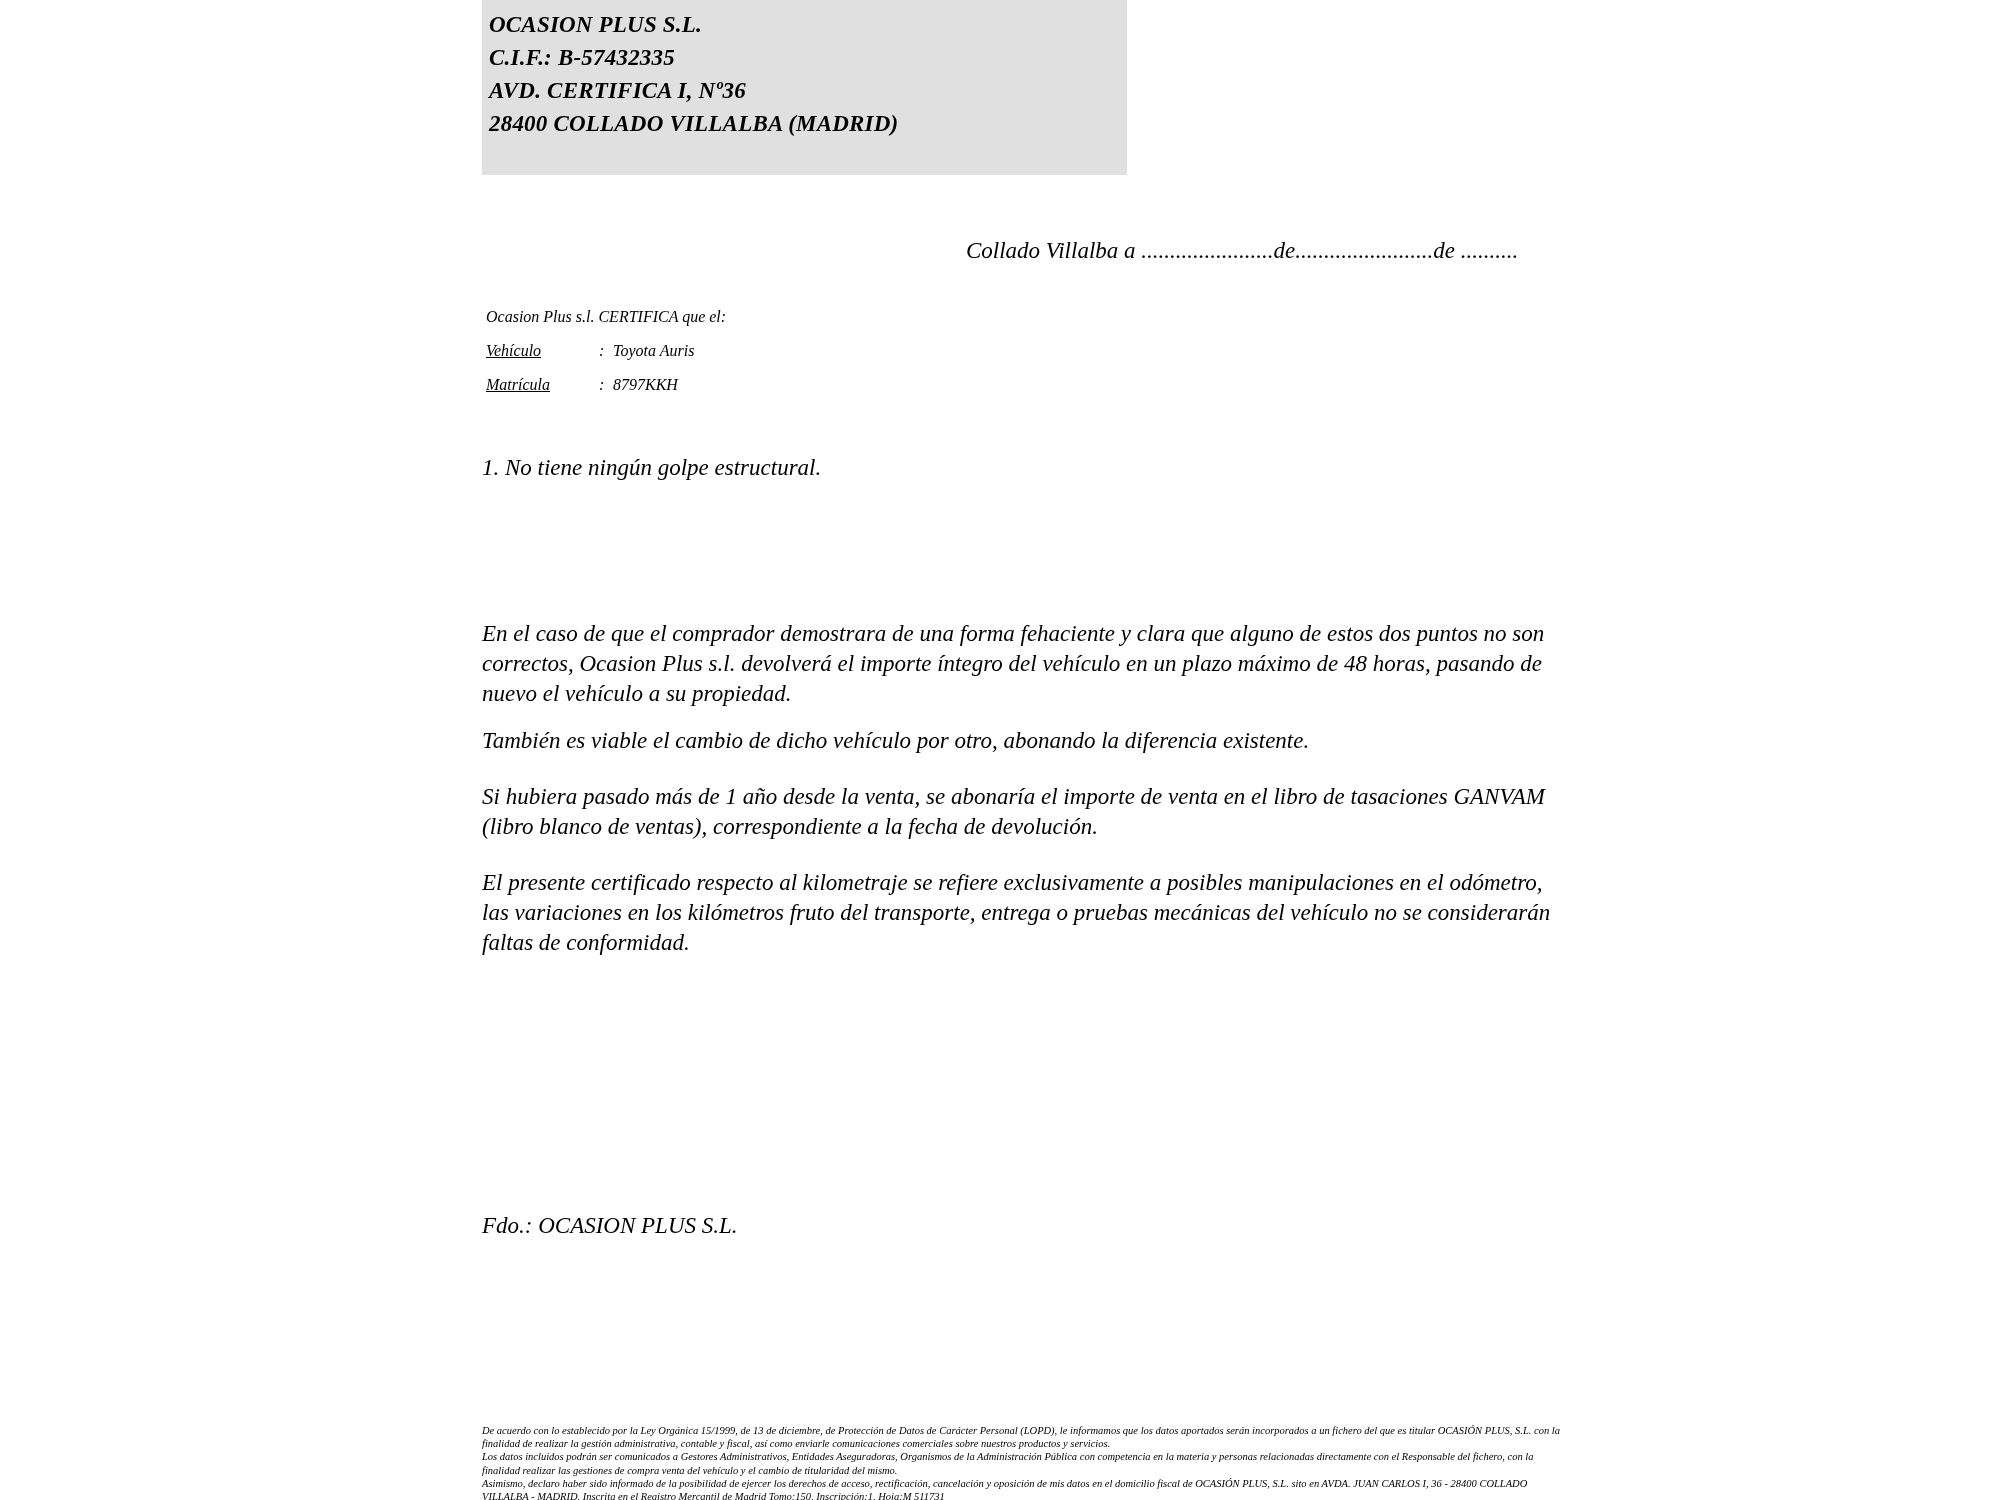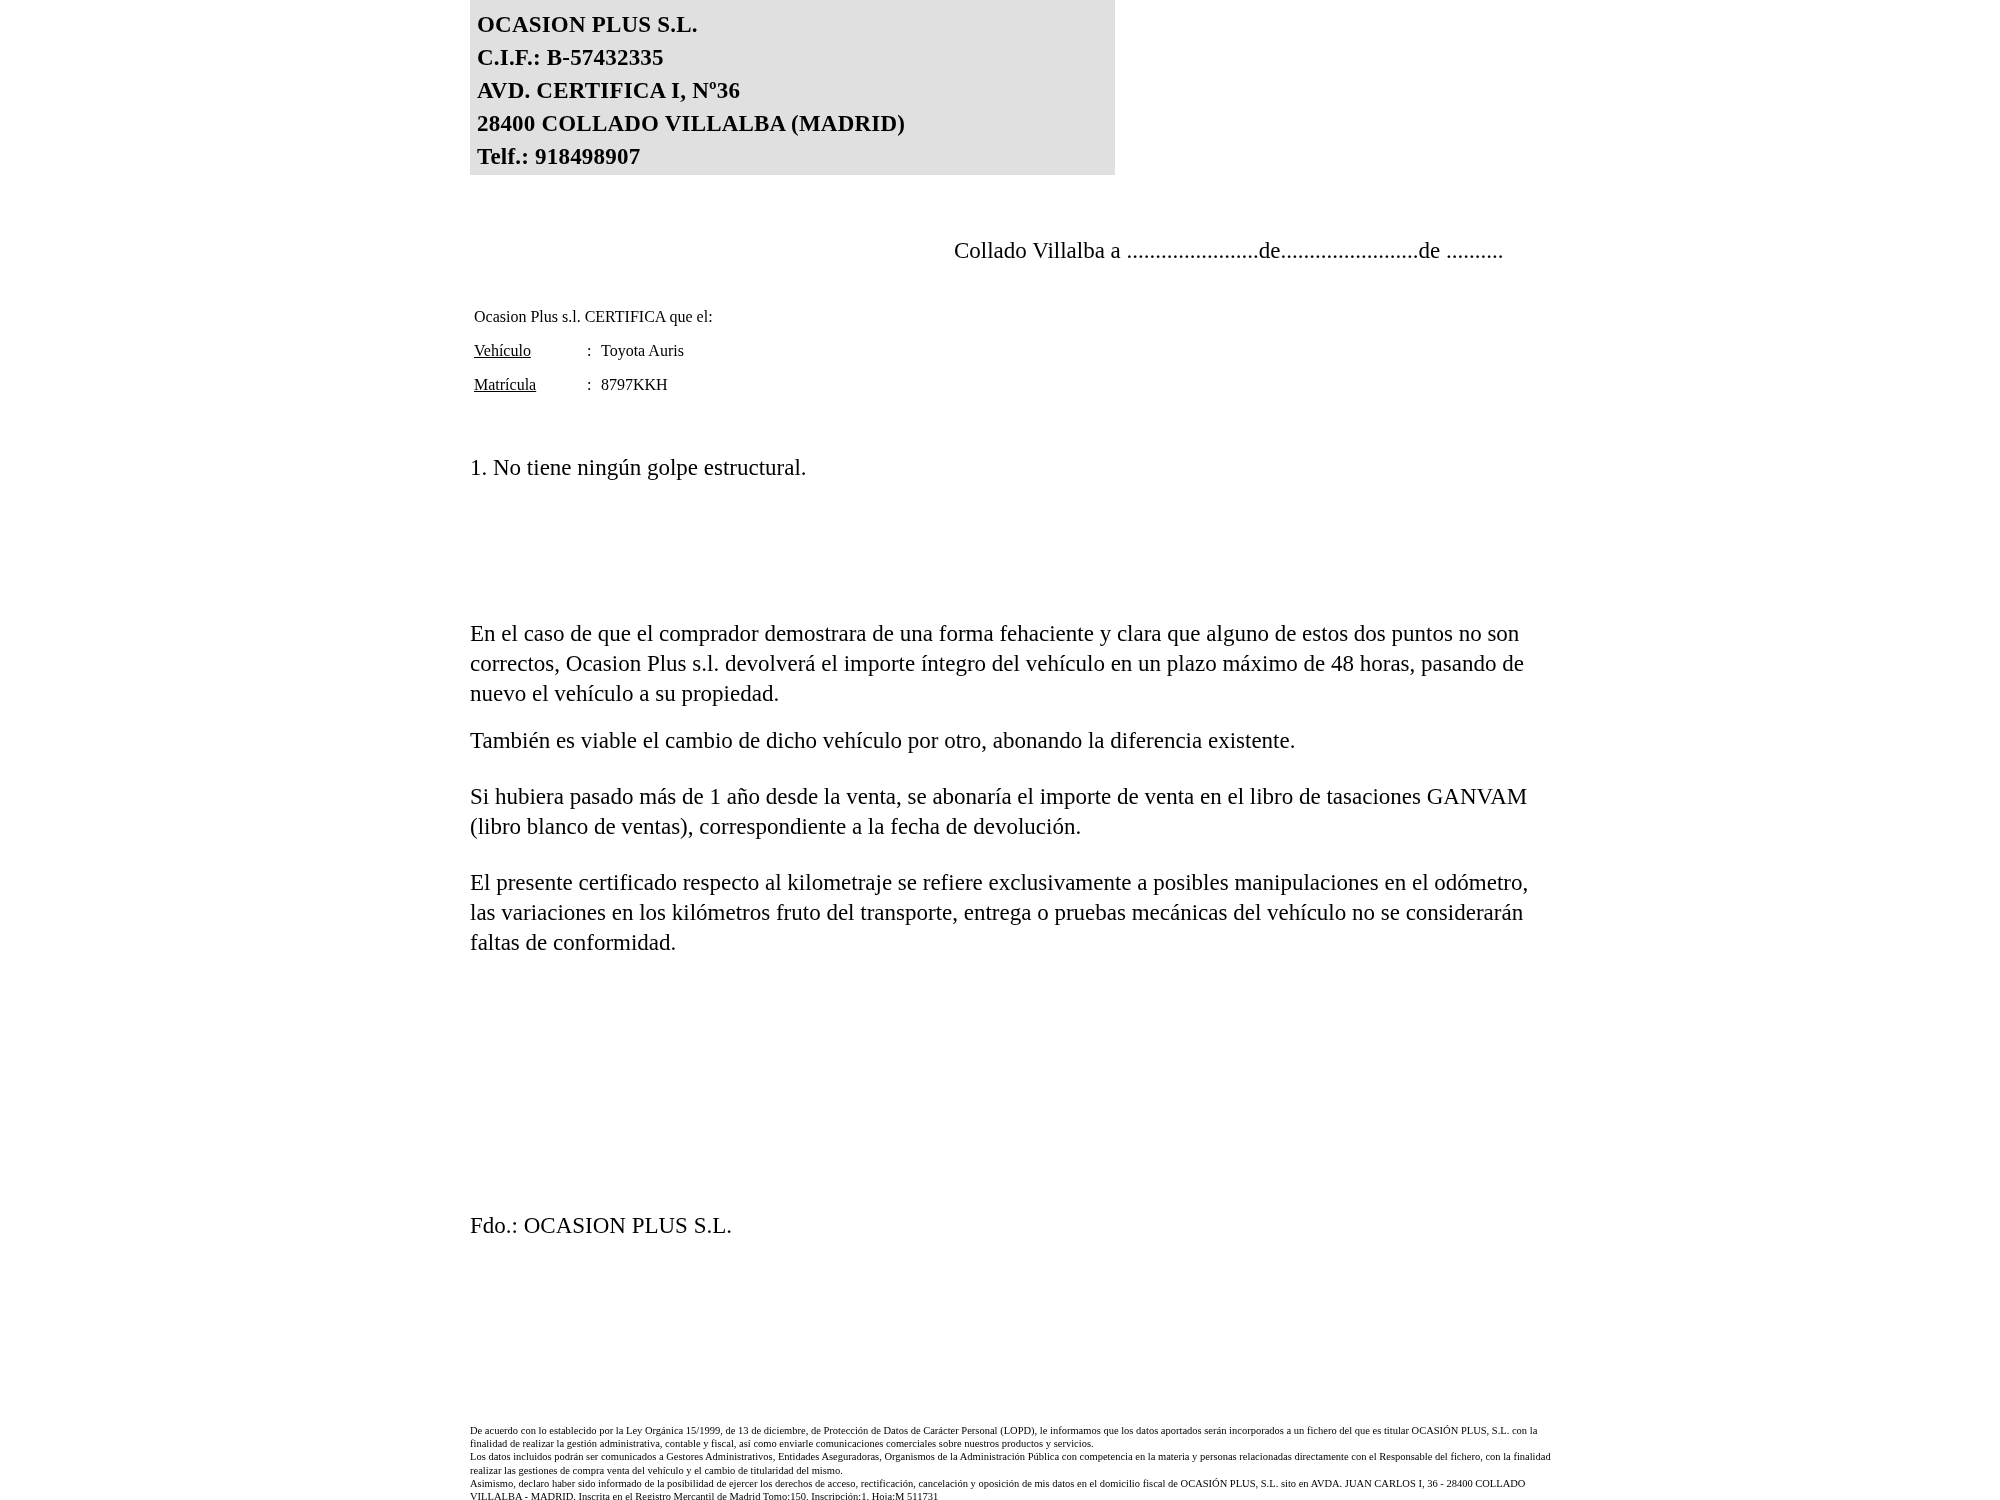--- a/index.html
+++ b/index.html
@@ -10,24 +10,25 @@
   body {
     width: 2000px;
     height: 1500px;
     font-family: "Liberation Serif", serif;
     color: #000000;
     position: relative;
     overflow: hidden;
   }
   .page {
     position: absolute;
-    left: 4px;
+    left: 16px;
     top: 0;
     width: 1695px;
     height: 1500px;
+    font-style: italic;
   }
 
   
   .letterhead {
     position: absolute;
     left: 466px;
     top: 0px;
     width: 645px;
     height: 175px;
     background: #e0e0e0;
@@ -122,21 +123,20 @@
 </head>
 <body>
 
 <div class="page">
 
   <div class="letterhead">
     <div class="lh-line">OCASION PLUS S.L.</div>
     <div class="lh-line">C.I.F.: B-57432335</div>
     <div class="lh-line">AVD. CERTIFICA I, Nº36</div>
     <div class="lh-line">28400 COLLADO VILLALBA (MADRID)</div>
-    <div class="lh-line">Telf.: 918498907</div>
   </div>
 
   <div class="date-line">Collado Villalba a .......................de........................de ..........</div>
 
   <div class="certifies">
     <div class="cert-row">Ocasion Plus s.l. CERTIFICA que el:</div>
     <div class="cert-row">
       <span class="cert-label">Vehículo</span><span class="cert-sep">:</span><span>Toyota Auris</span>
     </div>
     <div class="cert-row">

